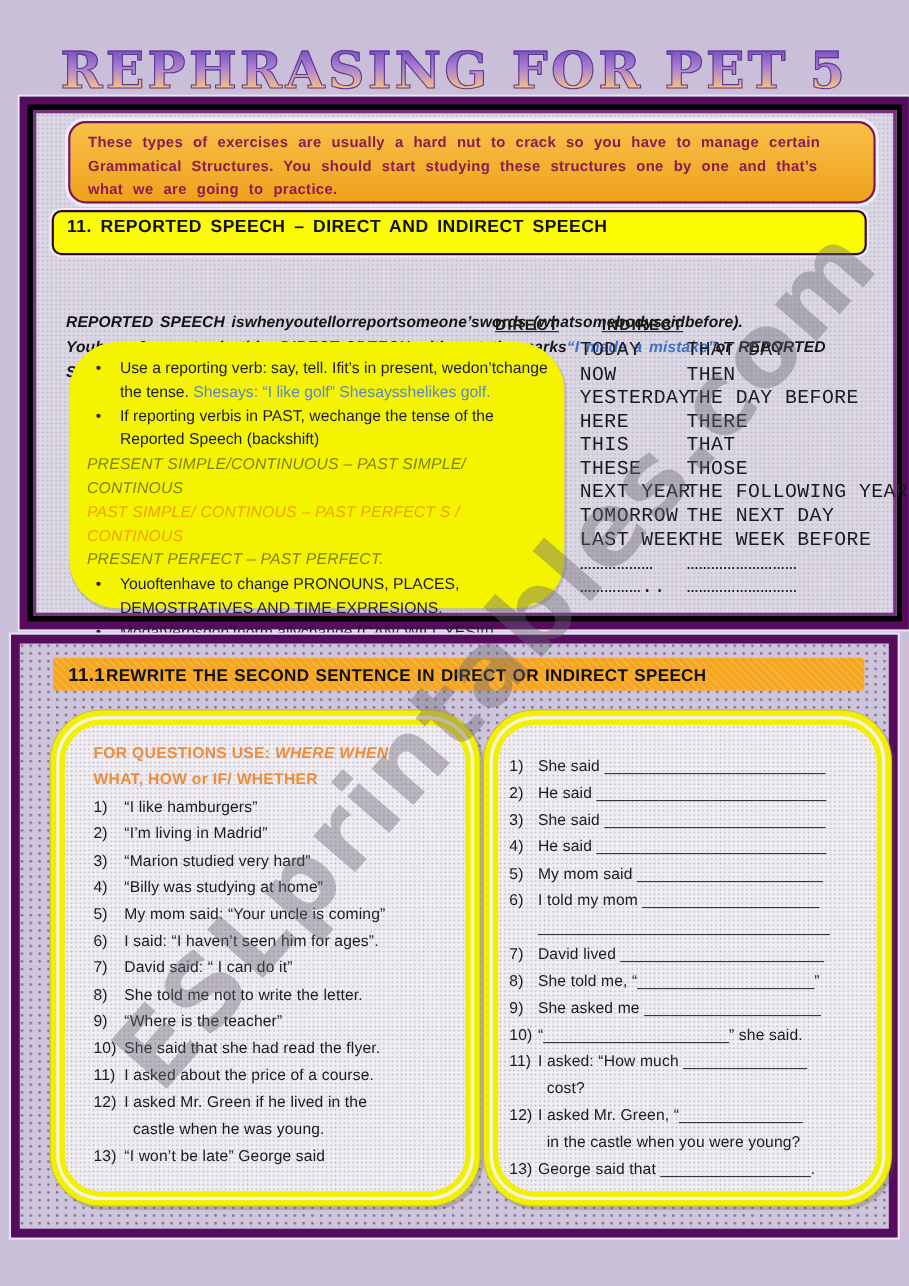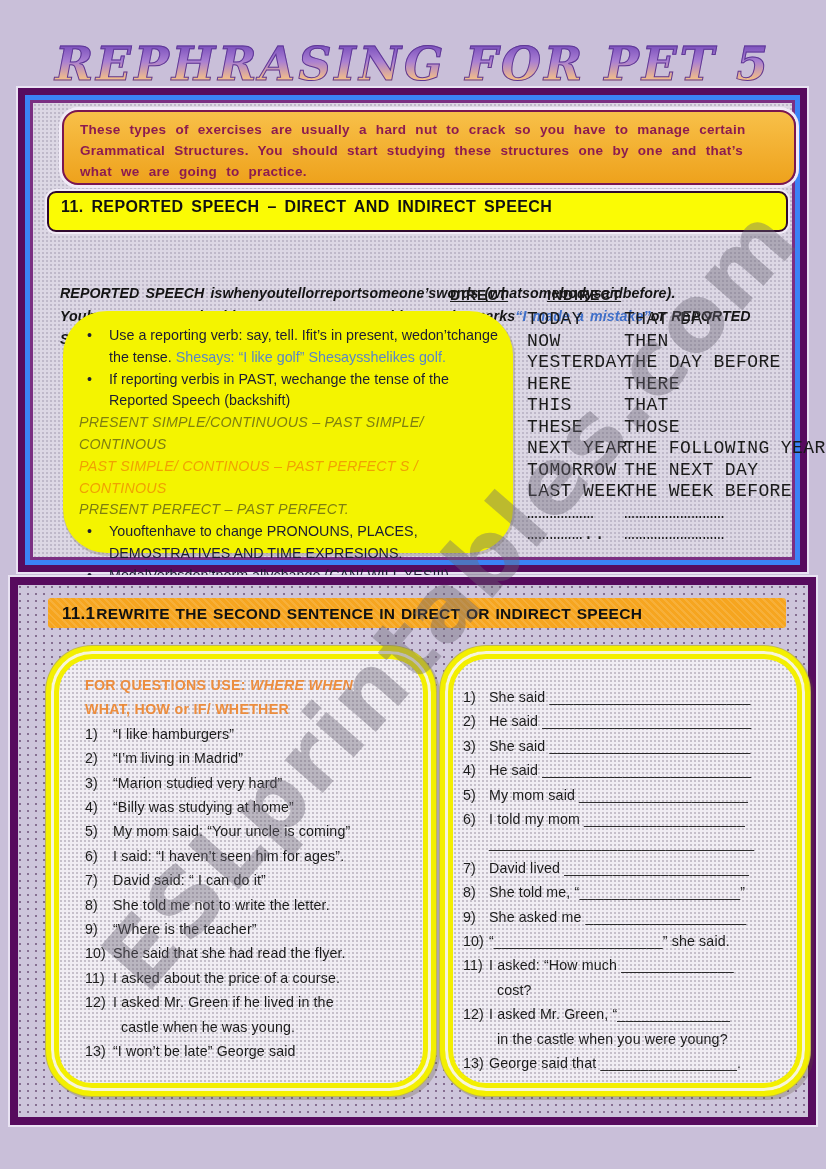--- a/index.html
+++ b/index.html
@@ -4,40 +4,41 @@
 <style>
   html,body{margin:0;padding:0;}
   body{
     width:826px;height:1169px;position:relative;overflow:hidden;
     background:#c9bfd9;
     font-family:"Liberation Sans", sans-serif;
   }
   
   .title{
     position:absolute;top:6px;left:0;width:100%;text-align:center;
-    font-family:"DejaVu Serif", serif;font-style:italic;font-weight:bold;
+    font-family:"DejaVu Serif", serif;font-weight:bold;
     font-size:46px;letter-spacing:3px;
     background:linear-gradient(180deg,#7b50bd 15%,#a97fd2 45%,#f2bd88 78%,#eeb272 100%);
     -webkit-background-clip:text;background-clip:text;
     color:#7b50bd;-webkit-text-fill-color:transparent;
     -webkit-text-stroke:1px #5e3895;
   }
   
   .watermark{
     position:absolute;left:-80px;top:545px;width:1060px;text-align:center;
     transform:rotate(-49deg);transform-origin:center;
     font-size:92px;font-weight:bold;color:rgba(105,100,114,0.40);
     letter-spacing:2px;z-index:40;pointer-events:none;white-space:nowrap;
     font-family:"DejaVu Sans", sans-serif;
   }
   
   .box1{
     position:absolute;left:18px;top:88px;width:775px;height:470px;
-    border:7px solid #570b5e;background:#3b82f6;
+    border:7px solid #570b5e;background:#000000;
     box-shadow:0 0 0 2px #e9e3f3;
+    padding-left:20px;
   }
   .box1-inner{
     position:absolute;left:5px;top:5px;right:5px;bottom:5px;
     border:3px solid #7b2f82;
     background-color:#dcd7e4;
     background-image:radial-gradient(rgba(130,120,145,.33) .7px, transparent 1px);
     background-size:4px 4px;
   }
   .note{
     position:absolute;left:29px;top:7px;width:700px;height:64px;

